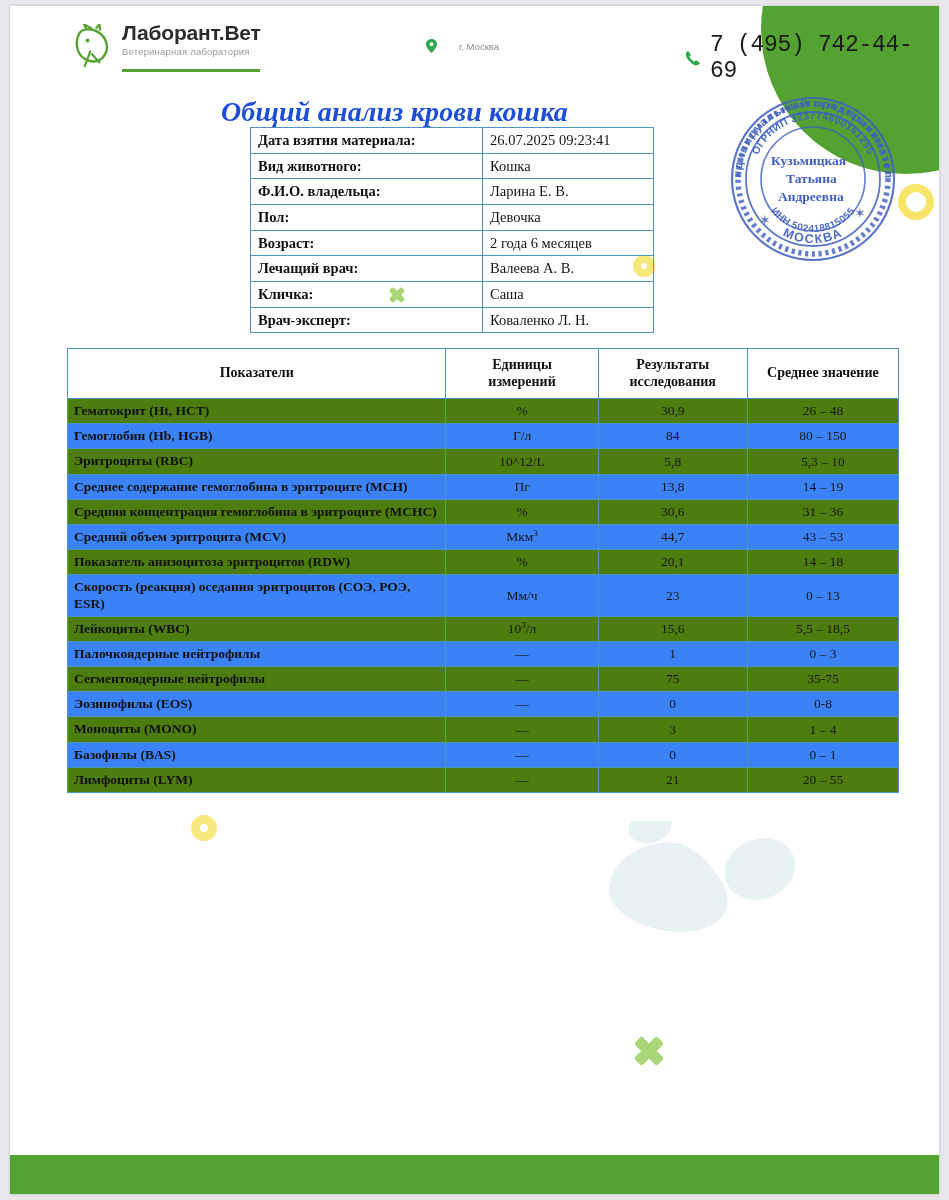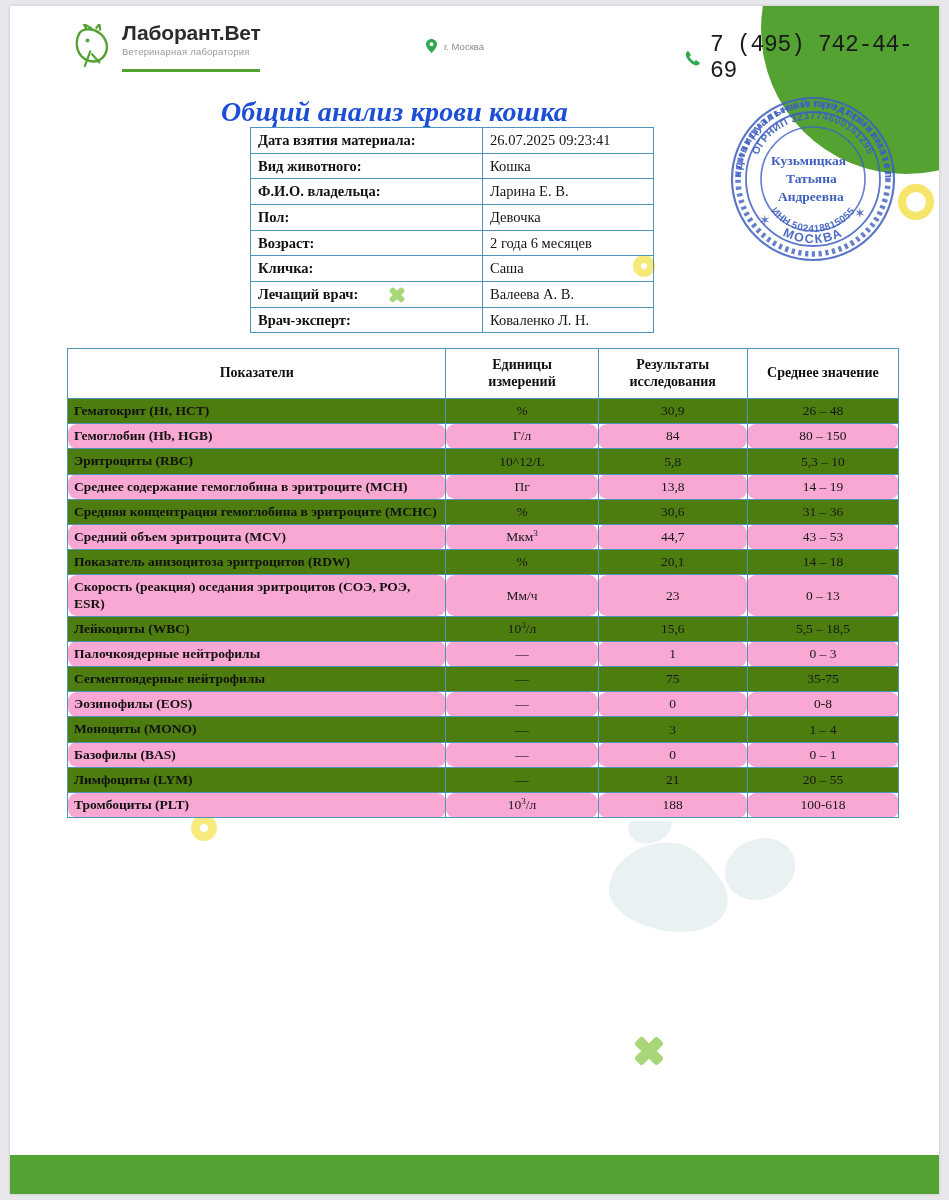--- a/index.html
+++ b/index.html
@@ -127,21 +127,21 @@
     background: #54a332;
     width: 138px;
   }
 
   .city-block {
     position: absolute;
     left: 416px;
     top: 33px;
     display: flex;
     align-items: center;
-    gap: 7px;
+    gap: 22px;
     font-family: "Liberation Sans", sans-serif;
     font-size: 9.5px;
     color: #8a8a8a;
   }
   .pin-icon { width: 11px; height: 14px; flex: none; }
 
   .phone-block {
     position: absolute;
     left: 674px;
     top: 26px;
@@ -238,21 +238,21 @@
     line-height: 1.2;
     text-align: left;
   }
   .res-table td.u,
   .res-table td.r,
   .res-table td.m {
     text-align: center;
     padding: 4px 4px;
     color: #171717;
   }
-  .res-table tr.alt td { background: #f9a8d4; border-radius: 9px; }
+  .res-table tr.alt td { background: #3b82f6; }
   .res-table tr.plain td { background: #4d7c0f; }
 
   .col-ind { width: 378px; }
   .col-u   { width: 152px; }
   .col-r   { width: 149px; }
   .col-m   { width: 151px; }
 
   sup { font-size: 0.68em; vertical-align: super; line-height: 0; }
 </style>
 </head>
@@ -375,26 +375,26 @@
         </tr>
         <tr>
           <td class="label">Пол:</td>
           <td class="value">Девочка</td>
         </tr>
         <tr>
           <td class="label">Возраст:</td>
           <td class="value">2 года 6 месяцев</td>
         </tr>
         <tr>
+          <td class="label">Лечащий врач:</td>
+          <td class="value">Валеева А. В.</td>
+        </tr>
+        <tr>
           <td class="label">Кличка:</td>
           <td class="value">Саша</td>
-        </tr>
-        <tr>
-          <td class="label">Лечащий врач:</td>
-          <td class="value">Валеева А. В.</td>
         </tr>
         <tr>
           <td class="label">Врач-эксперт:</td>
           <td class="value">Коваленко Л. Н.</td>
         </tr>
       </tbody>
   </table>
 
   <div class="res-wrap">
     <table class="res-table">
@@ -496,24 +496,18 @@
             <td class="u">—</td>
             <td class="r">0</td>
             <td class="m">0 – 1</td>
           </tr>
           <tr class="plain">
             <td class="ind">Лимфоциты (LYM)</td>
             <td class="u">—</td>
             <td class="r">21</td>
             <td class="m">20 – 55</td>
           </tr>
-          <tr class="alt">
-            <td class="ind">Тромбоциты (PLT)</td>
-            <td class="u">10<sup>3</sup>/л</td>
-            <td class="r">188</td>
-            <td class="m">100-618</td>
-          </tr>
         </tbody>
     </table>
   </div>
 
   <div class="footer-bar"></div>
 </div>
 
 </body></html>

